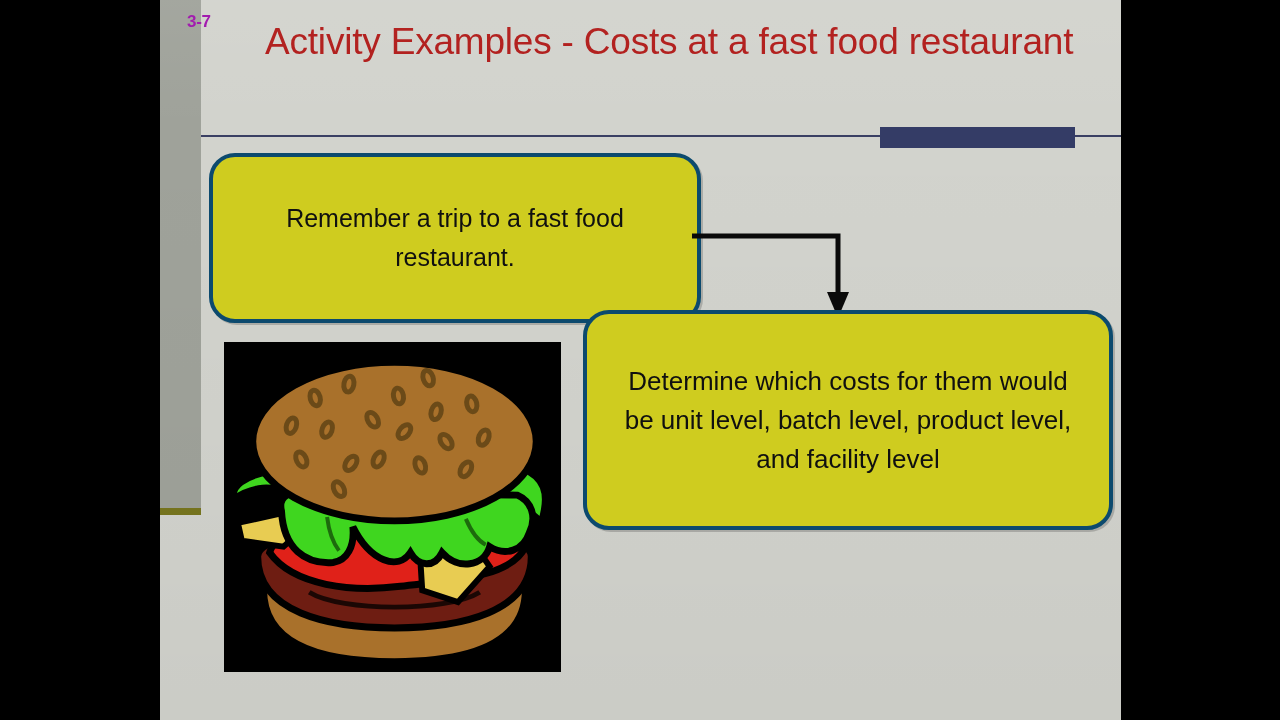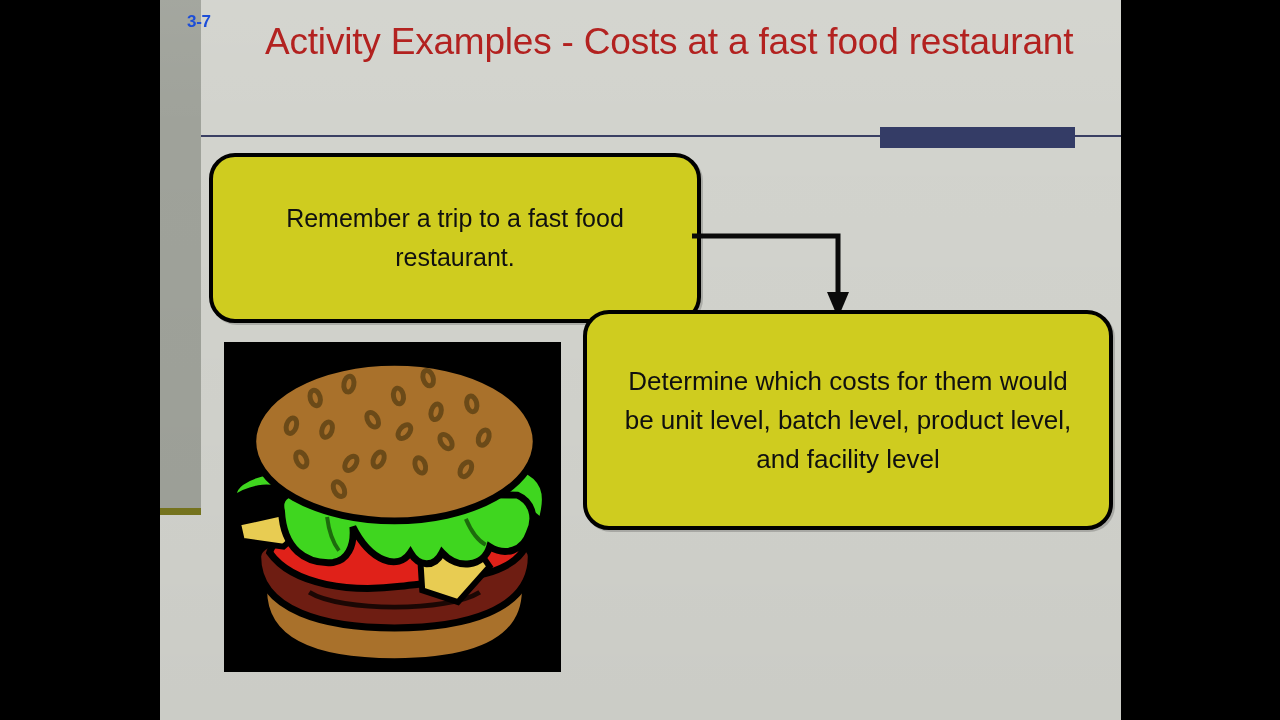--- a/index.html
+++ b/index.html
@@ -63,21 +63,21 @@
     background: #77751f;
   }
 
   
   .slide-number {
     position: absolute;
     left: 27px;
     top: 12px;
     font-size: 17px;
     font-weight: bold;
-    color: #1d4ed8;
+    color: #a21caf;
     letter-spacing: -0.3px;
     z-index: 6;
   }
 
   
   .slide-title {
     position: absolute;
     left: 105px;
     top: 14px;
     width: 810px;
@@ -103,21 +103,21 @@
     top: 127px;
     width: 195px;
     height: 21px;
     background: #343c66;
   }
 
   
   .callout {
     position: absolute;
     background: #cfcc1f;
-    border: 4px solid #000000;
+    border: 4px solid #0c4a6e;
     border-radius: 26px;
     box-sizing: border-box;
     display: flex;
     align-items: center;
     justify-content: center;
     text-align: center;
     color: #101010;
     box-shadow: 2px 2px 0 rgba(0,0,0,0.18);
   }
   .callout .callout-text {

